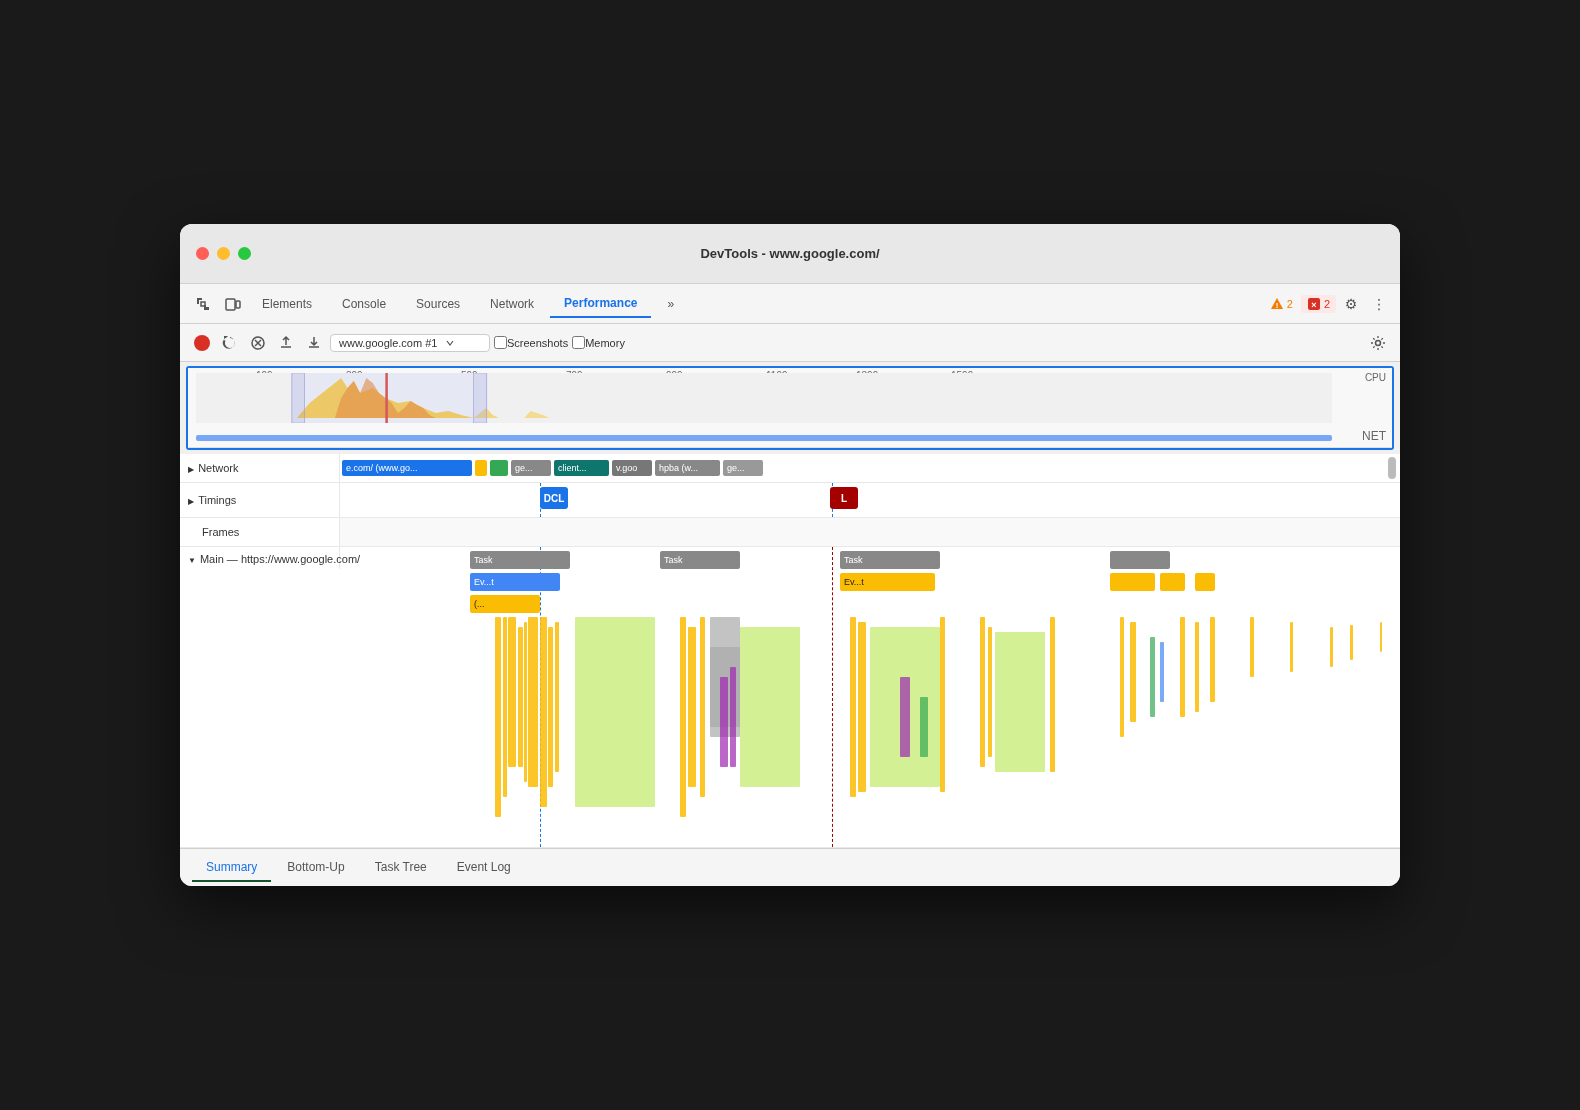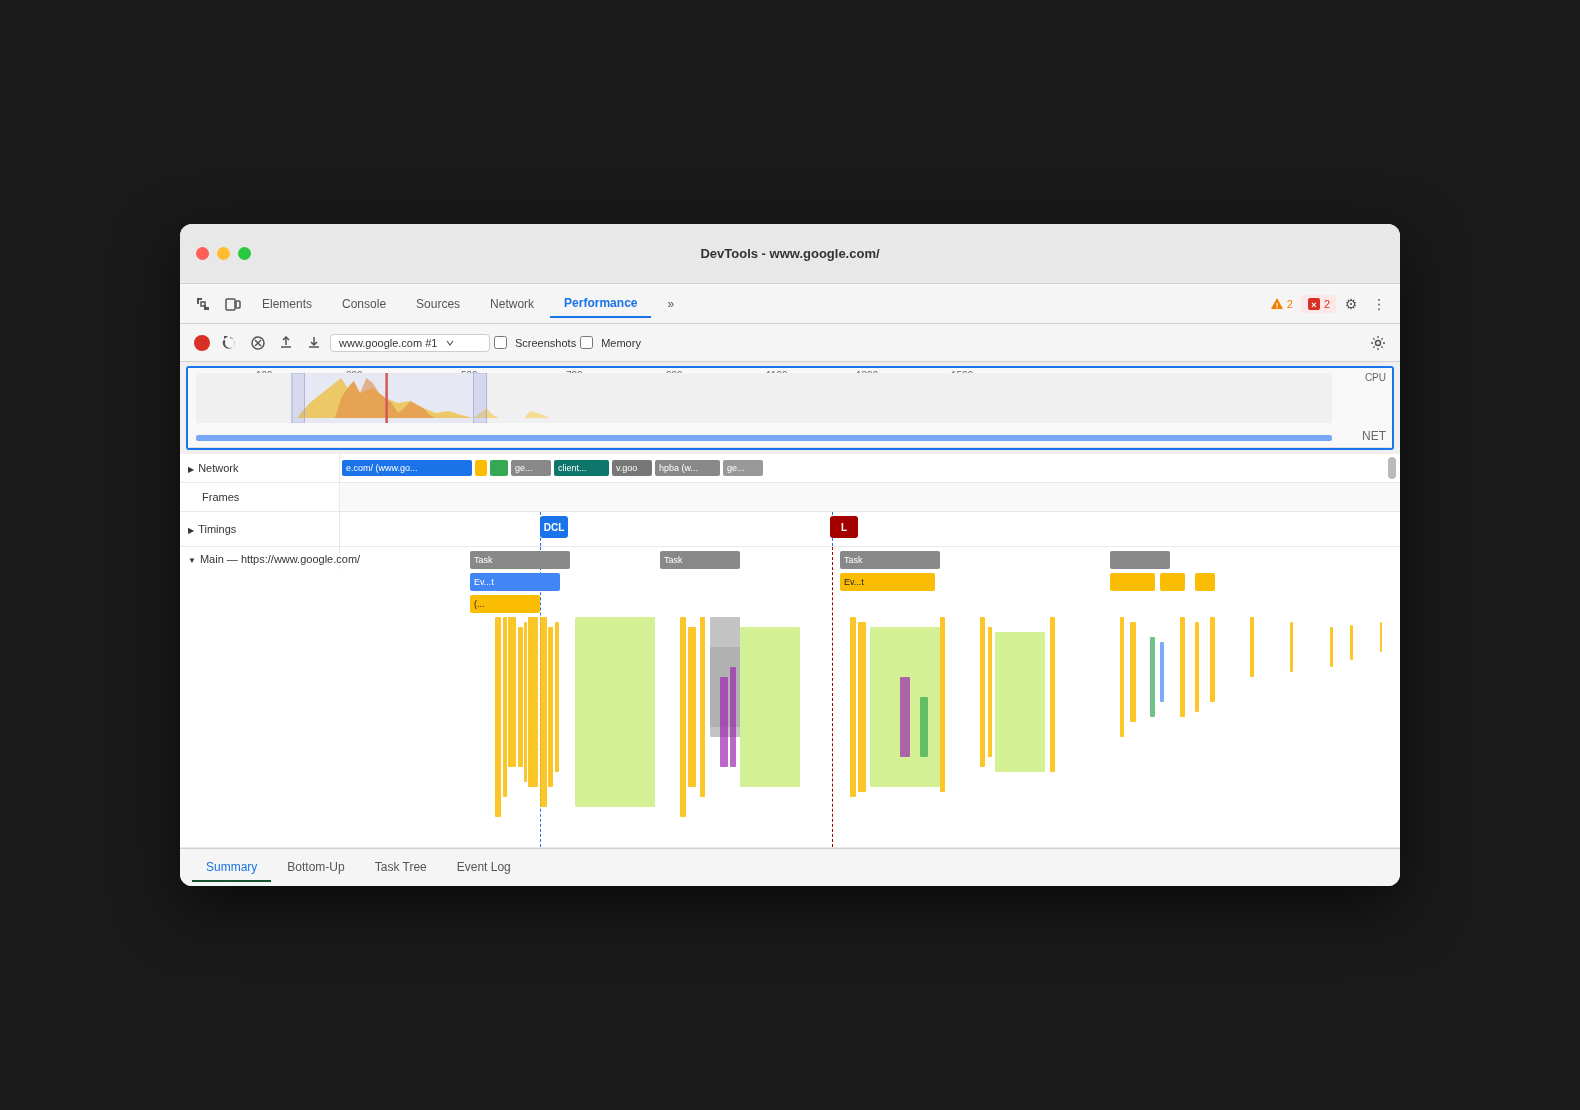--- a/index.html
+++ b/index.html
@@ -145,21 +145,21 @@
       padding: 2px 8px;
       font-size: 11px;
       color: #333;
       gap: 8px;
       min-width: 160px;
       cursor: pointer;
     }
     .checkbox-label {
       display: flex;
       align-items: center;
-      gap: 8px;
+      gap: 0;
       font-size: 11px;
       color: #333;
       cursor: pointer;
     }
     .checkbox-label input { cursor: pointer; }
     
     .overview-panel {
       border: 2.5px solid #1a73e8;
       margin: 4px 6px;
       border-radius: 3px;
@@ -591,37 +591,37 @@
           <div class="net-req" style="background:#999;width:40px;">ge...</div>
         </div>
         <div style="position:absolute;right:4px;top:50%;transform:translateY(-50%);">
           <div style="width:8px;height:22px;background:#bbb;border-radius:4px;"></div>
         </div>
       </div>
     </div>
 
     <div class="timeline-row">
       <div class="row-label">
-        <span style="width:10px;display:inline-block;"></span>
-        <span>Frames</span>
-      </div>
-      <div class="row-content frames-row-content"></div>
-    </div>
-
-    <div class="timeline-row">
-      <div class="row-label">
         <span class="chevron-right"></span>
         <span>Timings</span>
       </div>
       <div class="row-content timings-row-content" style="min-height:34px;">
         <div class="dashed-vline" style="left:200px;"></div>
         <div class="dashed-vline" style="left:492px;"></div>
         <div class="timing-marker dcl-marker">DCL</div>
         <div class="timing-marker l-marker">L</div>
       </div>
+    </div>
+
+    <div class="timeline-row">
+      <div class="row-label">
+        <span style="width:10px;display:inline-block;"></span>
+        <span>Frames</span>
+      </div>
+      <div class="row-content frames-row-content"></div>
     </div>
 
     <div class="timeline-row" style="align-items:flex-start;min-height:300px;">
       <div class="row-label" style="padding-top:6px;">
         <span class="chevron-down"></span>
         <span style="font-size:11px;">Main — https://www.google.com/</span>
       </div>
       <div class="flame-chart" style="position:relative;width:100%;min-height:300px;">
 
         <div class="dashed-vline" style="left:200px;top:0;bottom:0;"></div>

